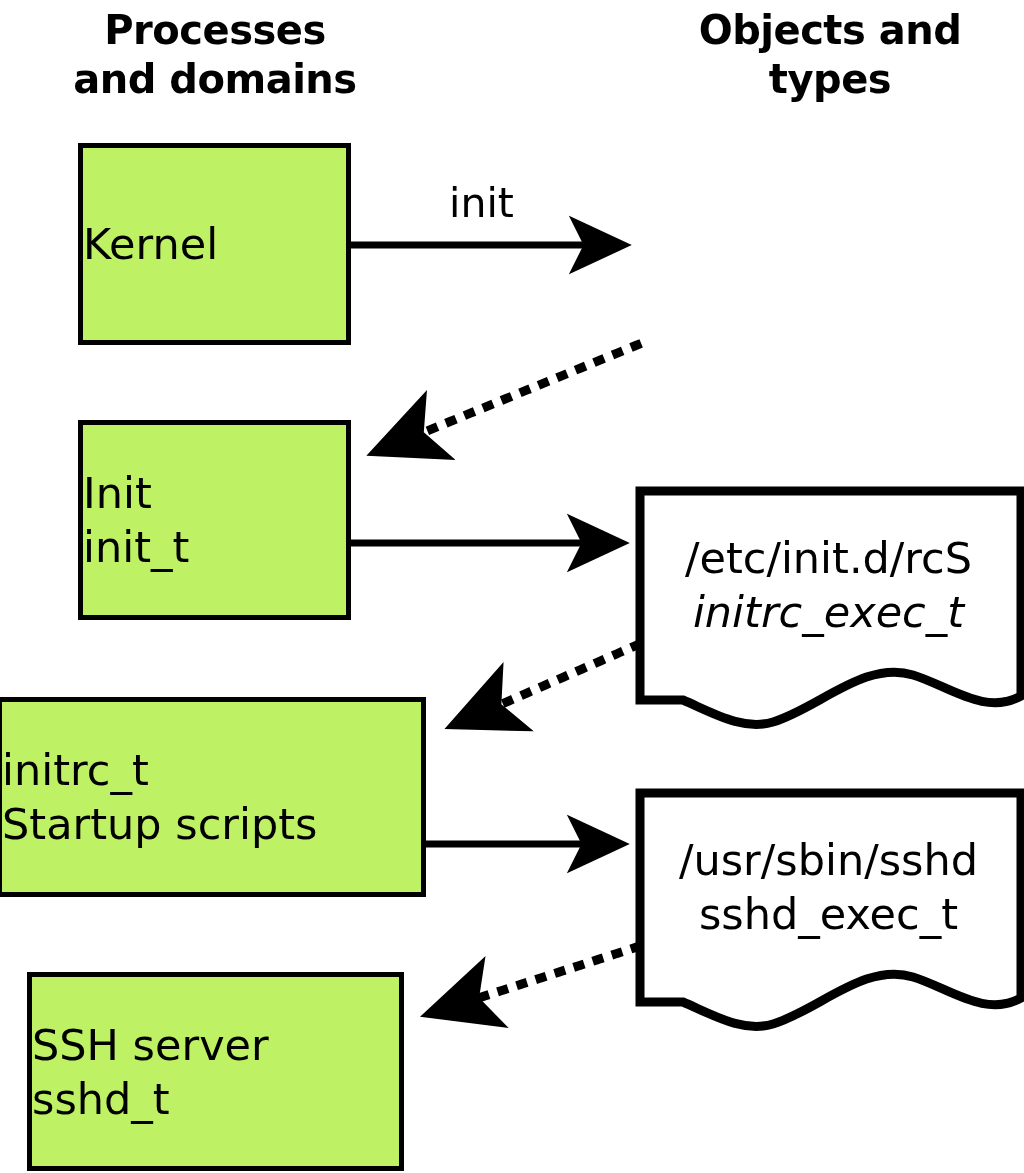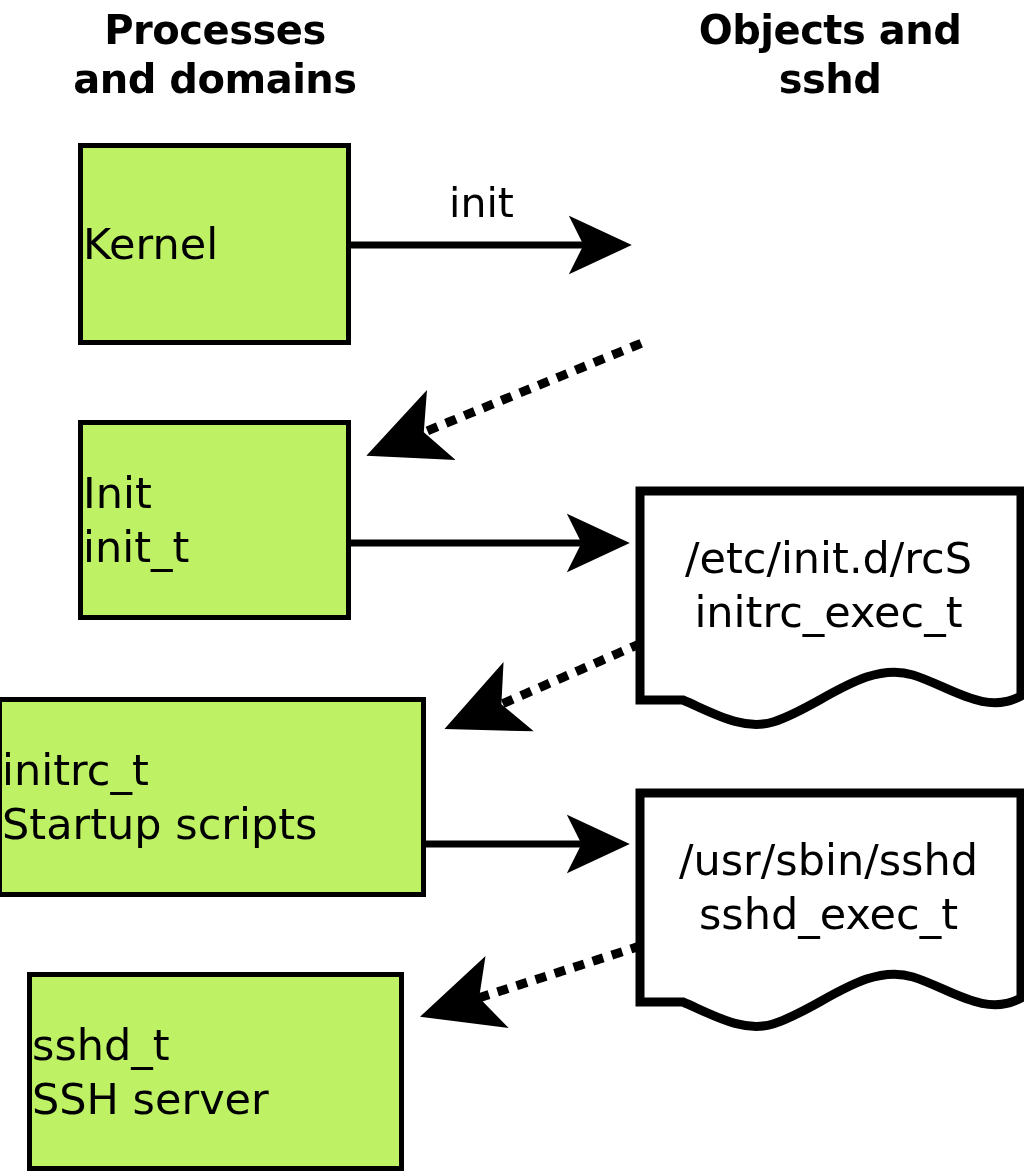--- a/index.html
+++ b/index.html
@@ -84,21 +84,21 @@
   }
 </style>
 </head>
 <body>
 
 <div id="canvas">
 
   <div class="col-header" id="header-left">Processes
 and domains</div>
   <div class="col-header" id="header-right">Objects and
-sshd</div>
+types</div>
 
   <svg class="edge-layer" viewBox="0 0 1024 1173" width="1024" height="1173">
     <defs>
       <marker id="solidArrow" markerWidth="9" markerHeight="9" refX="7.6" refY="4.5" orient="auto" markerUnits="strokeWidth">
         <path d="M0,0.3 L9,4.5 L0,8.7 L2.1,4.5 Z" fill="#000000"></path>
       </marker>
       <marker id="dottedArrow" markerWidth="9" markerHeight="9" refX="7.6" refY="4.5" orient="auto" markerUnits="strokeWidth">
         <path d="M0,0.3 L9,4.5 L0,8.7 L2.1,4.5 Z" fill="#000000"></path>
       </marker>
     </defs>
@@ -138,33 +138,33 @@
     <span class="ln">Init</span>
     <span class="ln">init_t</span>
   </div>
 
   <div class="proc-box" style="left:-3px; top:697px; width:429px; height:200px;">
     <span class="ln">initrc_t</span>
     <span class="ln">Startup scripts</span>
   </div>
 
   <div class="proc-box" style="left:27px; top:972px; width:377px; height:199px;">
+    <span class="ln">SSH server</span>
     <span class="ln">sshd_t</span>
-    <span class="ln">SSH server</span>
   </div>
 
 
   <div class="doc-shape" style="left:633px; top:484px; width:391px; height:250px;">
     <svg width="391" height="250" viewBox="0 0 391 250">
       <path d="M7,7 L388,7 L388,212 C352,232 316,202 280,191
                C232,176 186,224 140,238 C110,247 80,229 50,216
                L7,216 Z" fill="#ffffff" stroke="#000000" stroke-width="9" stroke-linejoin="miter" stroke-linecap="butt"></path>
     </svg>
     <div class="doc-label" style="top:47px;">/etc/init.d/rcS</div>
-    <div class="doc-label" style="top:101px;">initrc_exec_t</div>
+    <div class="doc-label" style="top:101px;font-style:italic;">initrc_exec_t</div>
   </div>
 
   <div class="doc-shape" style="left:633px; top:786px; width:391px; height:250px;">
     <svg width="391" height="250" viewBox="0 0 391 250">
       <path d="M7,7 L388,7 L388,212 C352,232 316,202 280,191
                C232,176 186,224 140,238 C110,247 80,229 50,216
                L7,216 Z" fill="#ffffff" stroke="#000000" stroke-width="9" stroke-linejoin="miter" stroke-linecap="butt"></path>
     </svg>
     <div class="doc-label" style="top:47px;">/usr/sbin/sshd</div>
     <div class="doc-label" style="top:101px;">sshd_exec_t</div>

